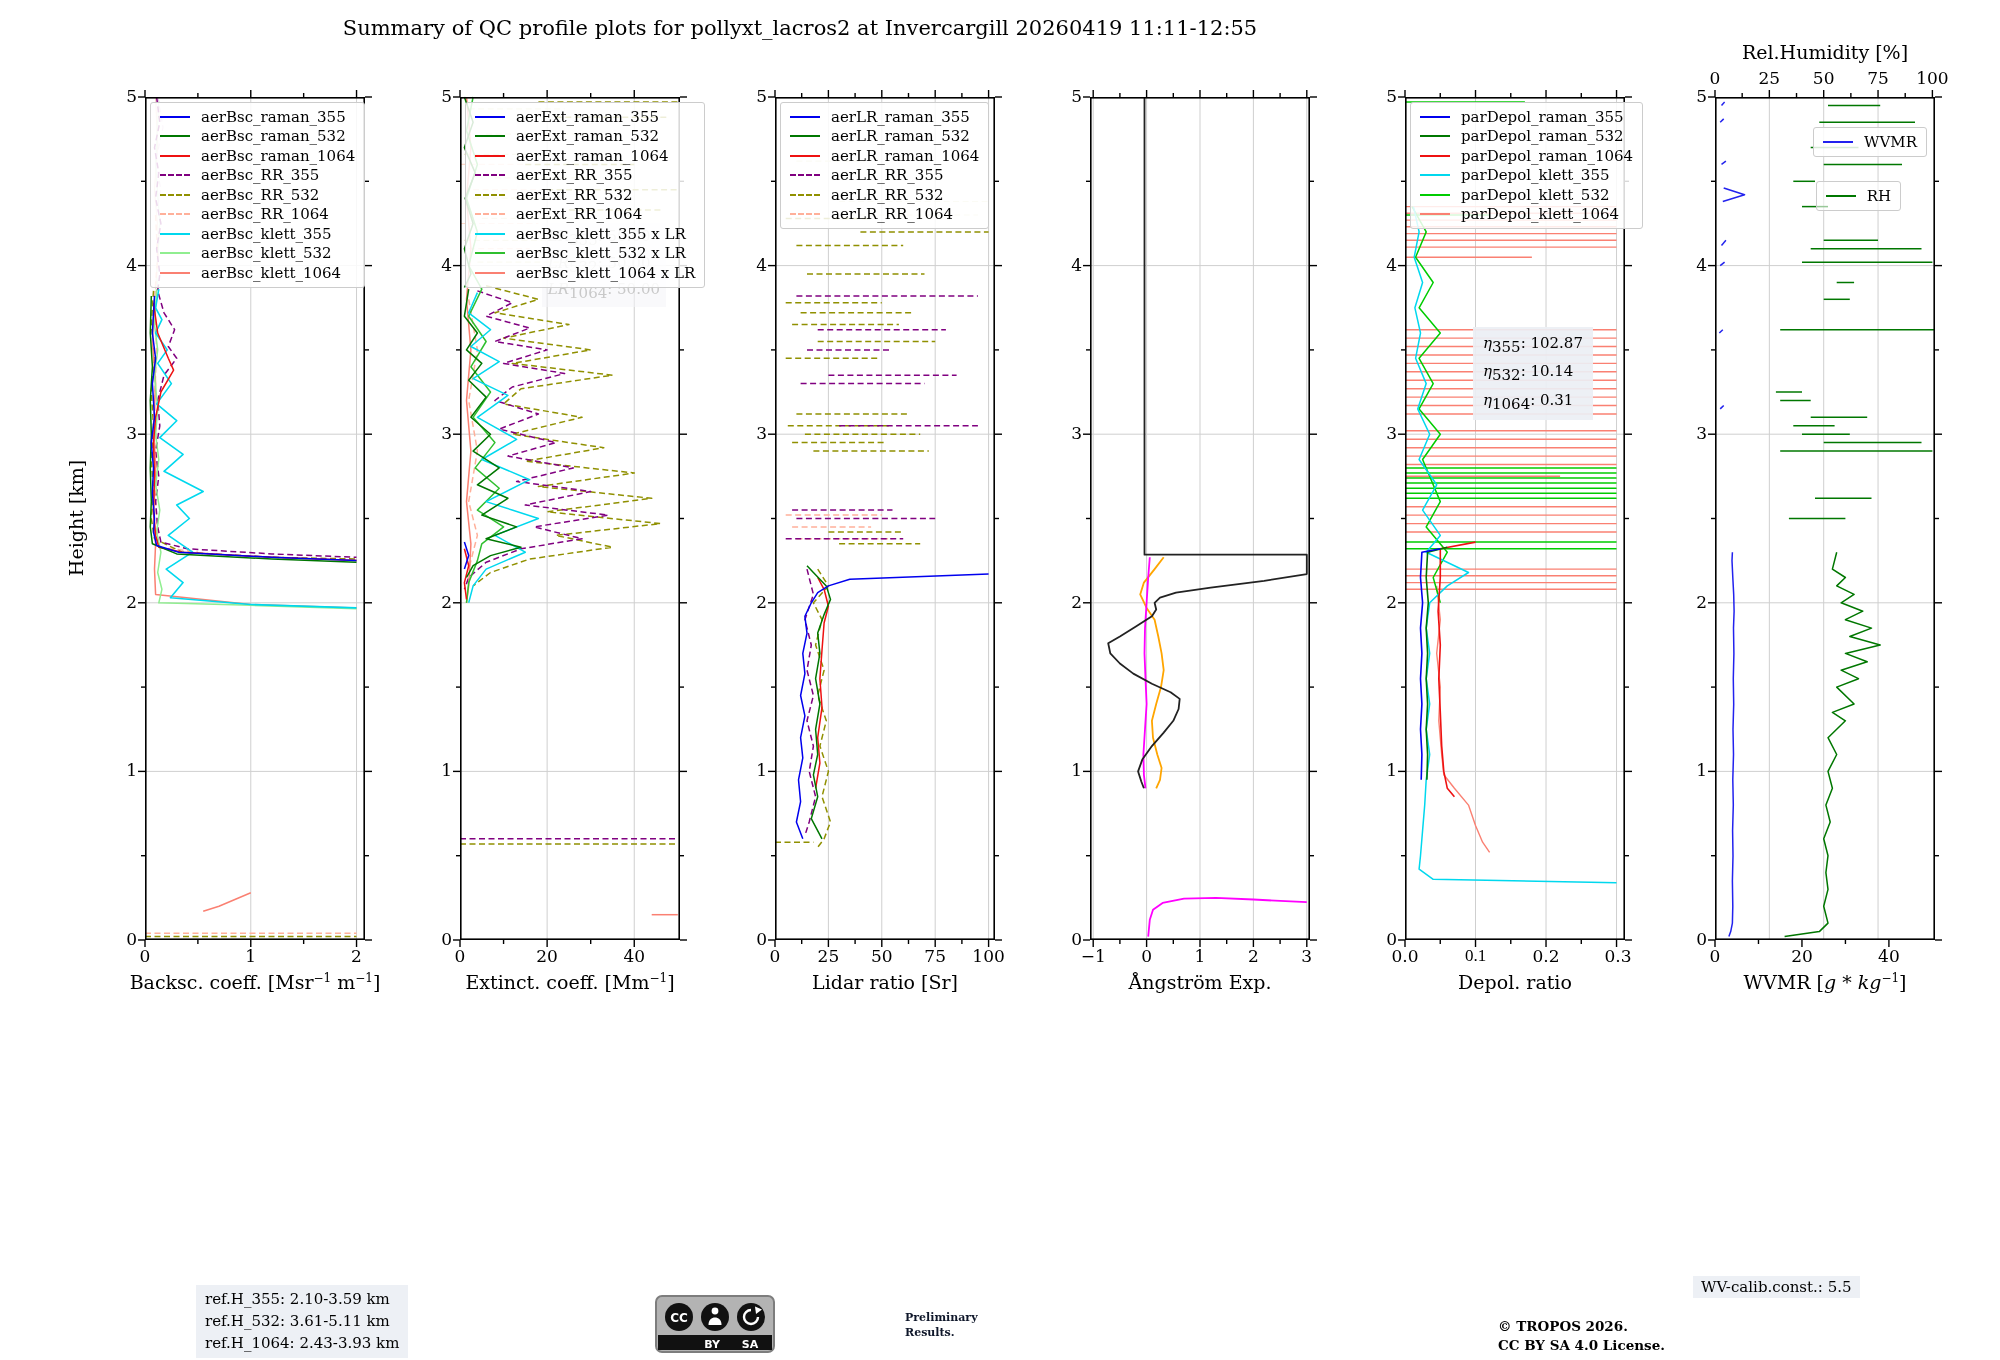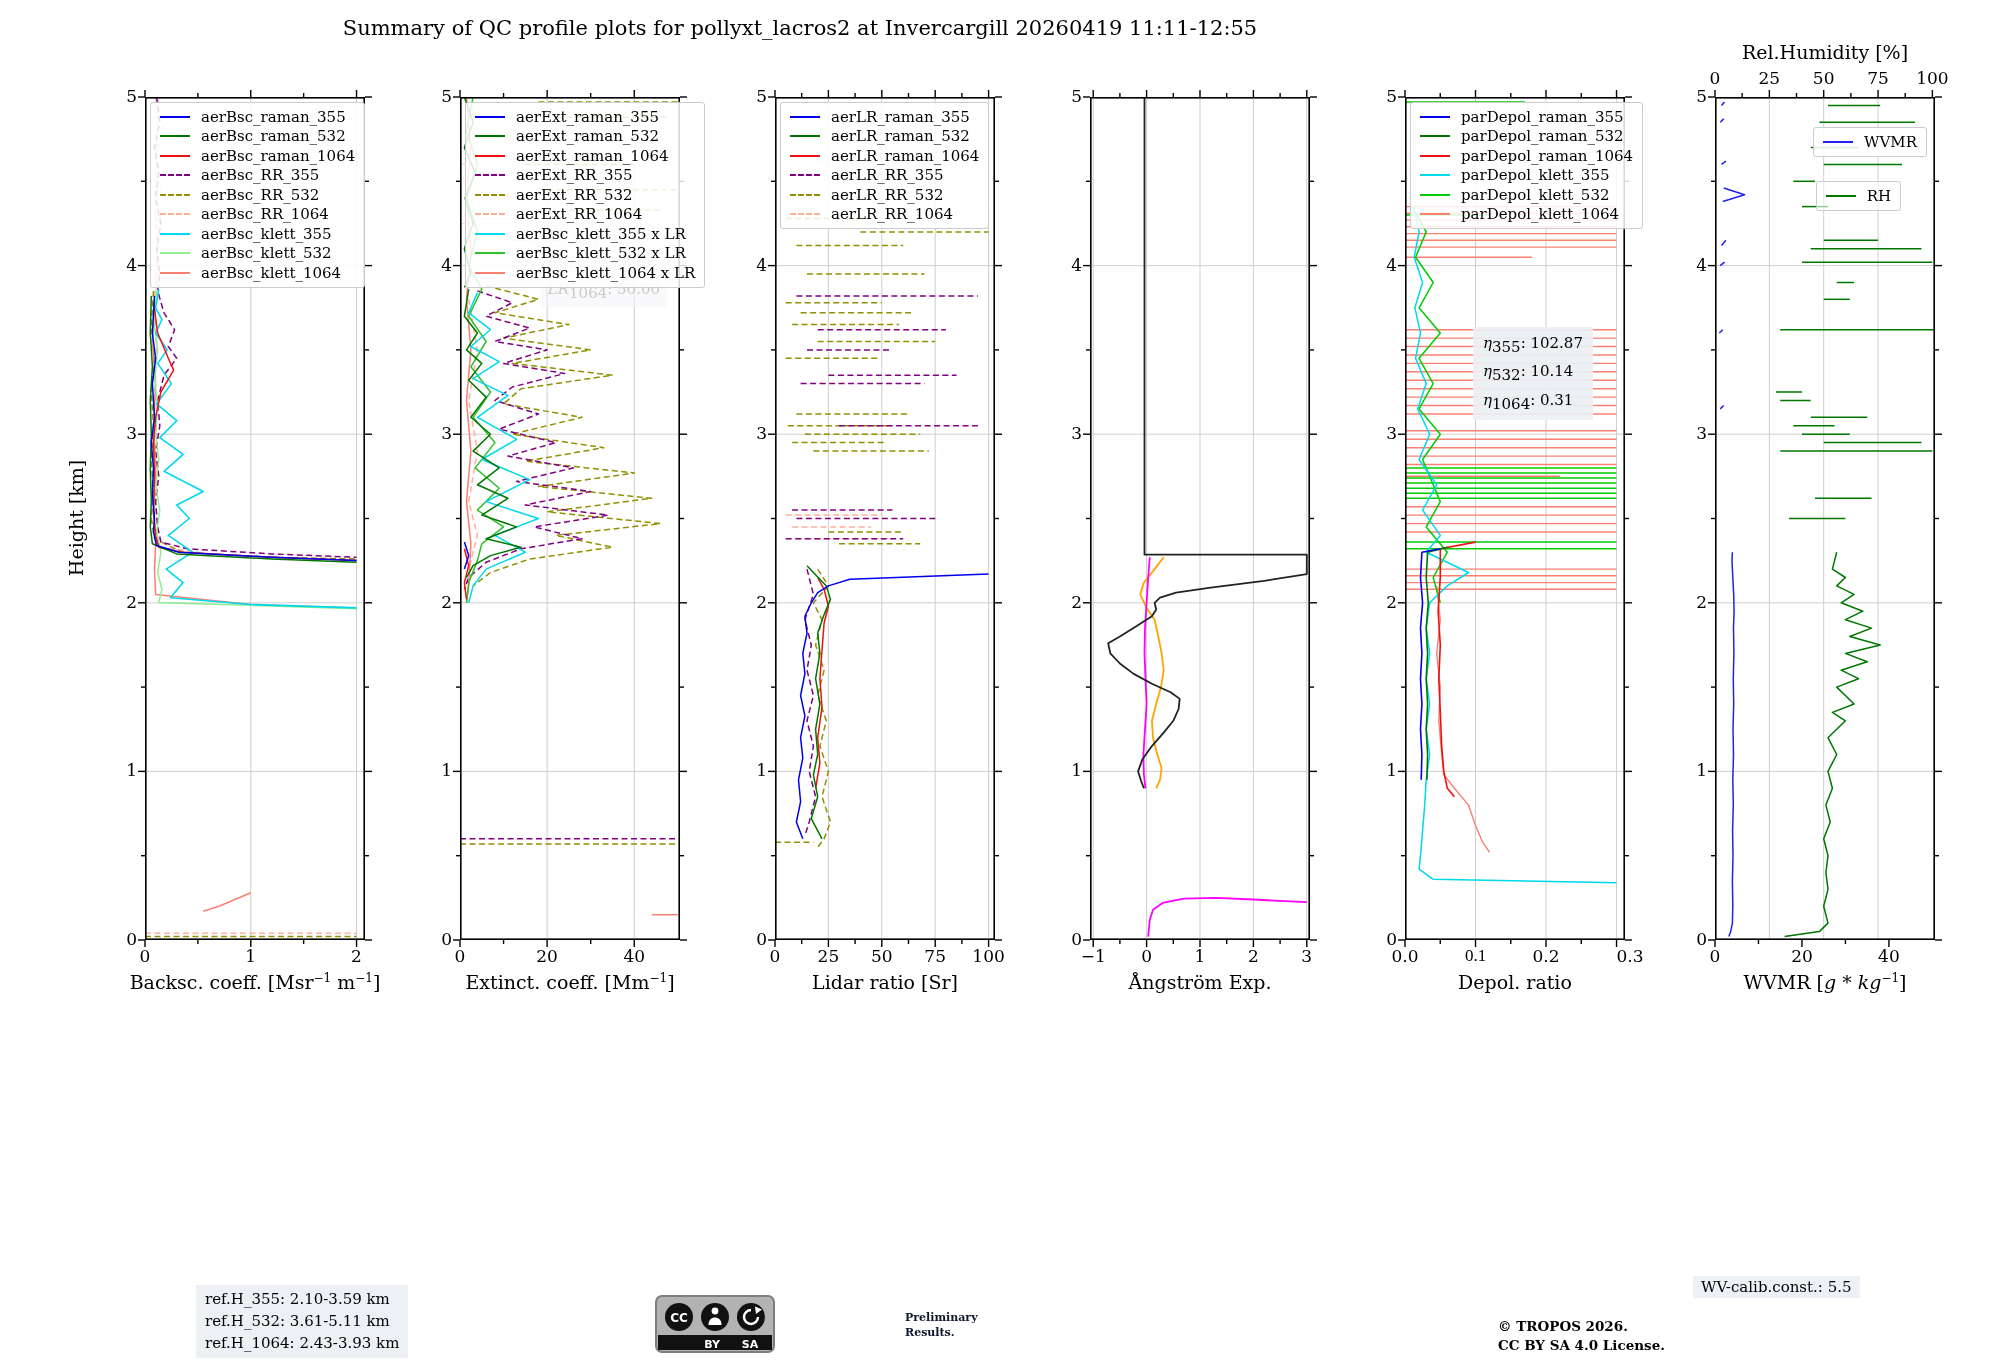--- a/index.html
+++ b/index.html
@@ -600,21 +600,21 @@
       </div>
     <div class="anno-eta">
       <div><span class="sym">η</span><sub>355</sub><span>: 102.87</span></div>
       <div><span class="sym">η</span><sub>532</sub><span>: 10.14</span></div>
       <div><span class="sym">η</span><sub>1064</sub><span>: 0.31</span></div>
     </div>
     <div class="xlabel"><span>Depol. ratio</span></div>
   <div class="xtick" style="left: 0px;">0.0</div>
       <div class="xtick" style="left: 70.5128px; font-family: Liberation Serif, serif;">0.1</div>
       <div class="xtick" style="left: 141.026px;">0.2</div>
-      <div class="xtick" style="left: 225px;">0.3</div>
+      <div class="xtick" style="left: 213px;">0.3</div>
       <div class="ytick" style="left: -36px; top: 832px;">0</div>
       <div class="ytick" style="left: -36px; top: 663.4px;">1</div>
       <div class="ytick" style="left: -36px; top: 494.8px;">2</div>
       <div class="ytick" style="left: -36px; top: 326.2px;">3</div>
       <div class="ytick" style="left: -36px; top: 157.6px;">4</div>
       <div class="ytick" style="left: -36px; top: -11px;">5</div>
     </div>
 
   <div class="panel" id="p5">
       <svg class="plot" width="220" height="843">

